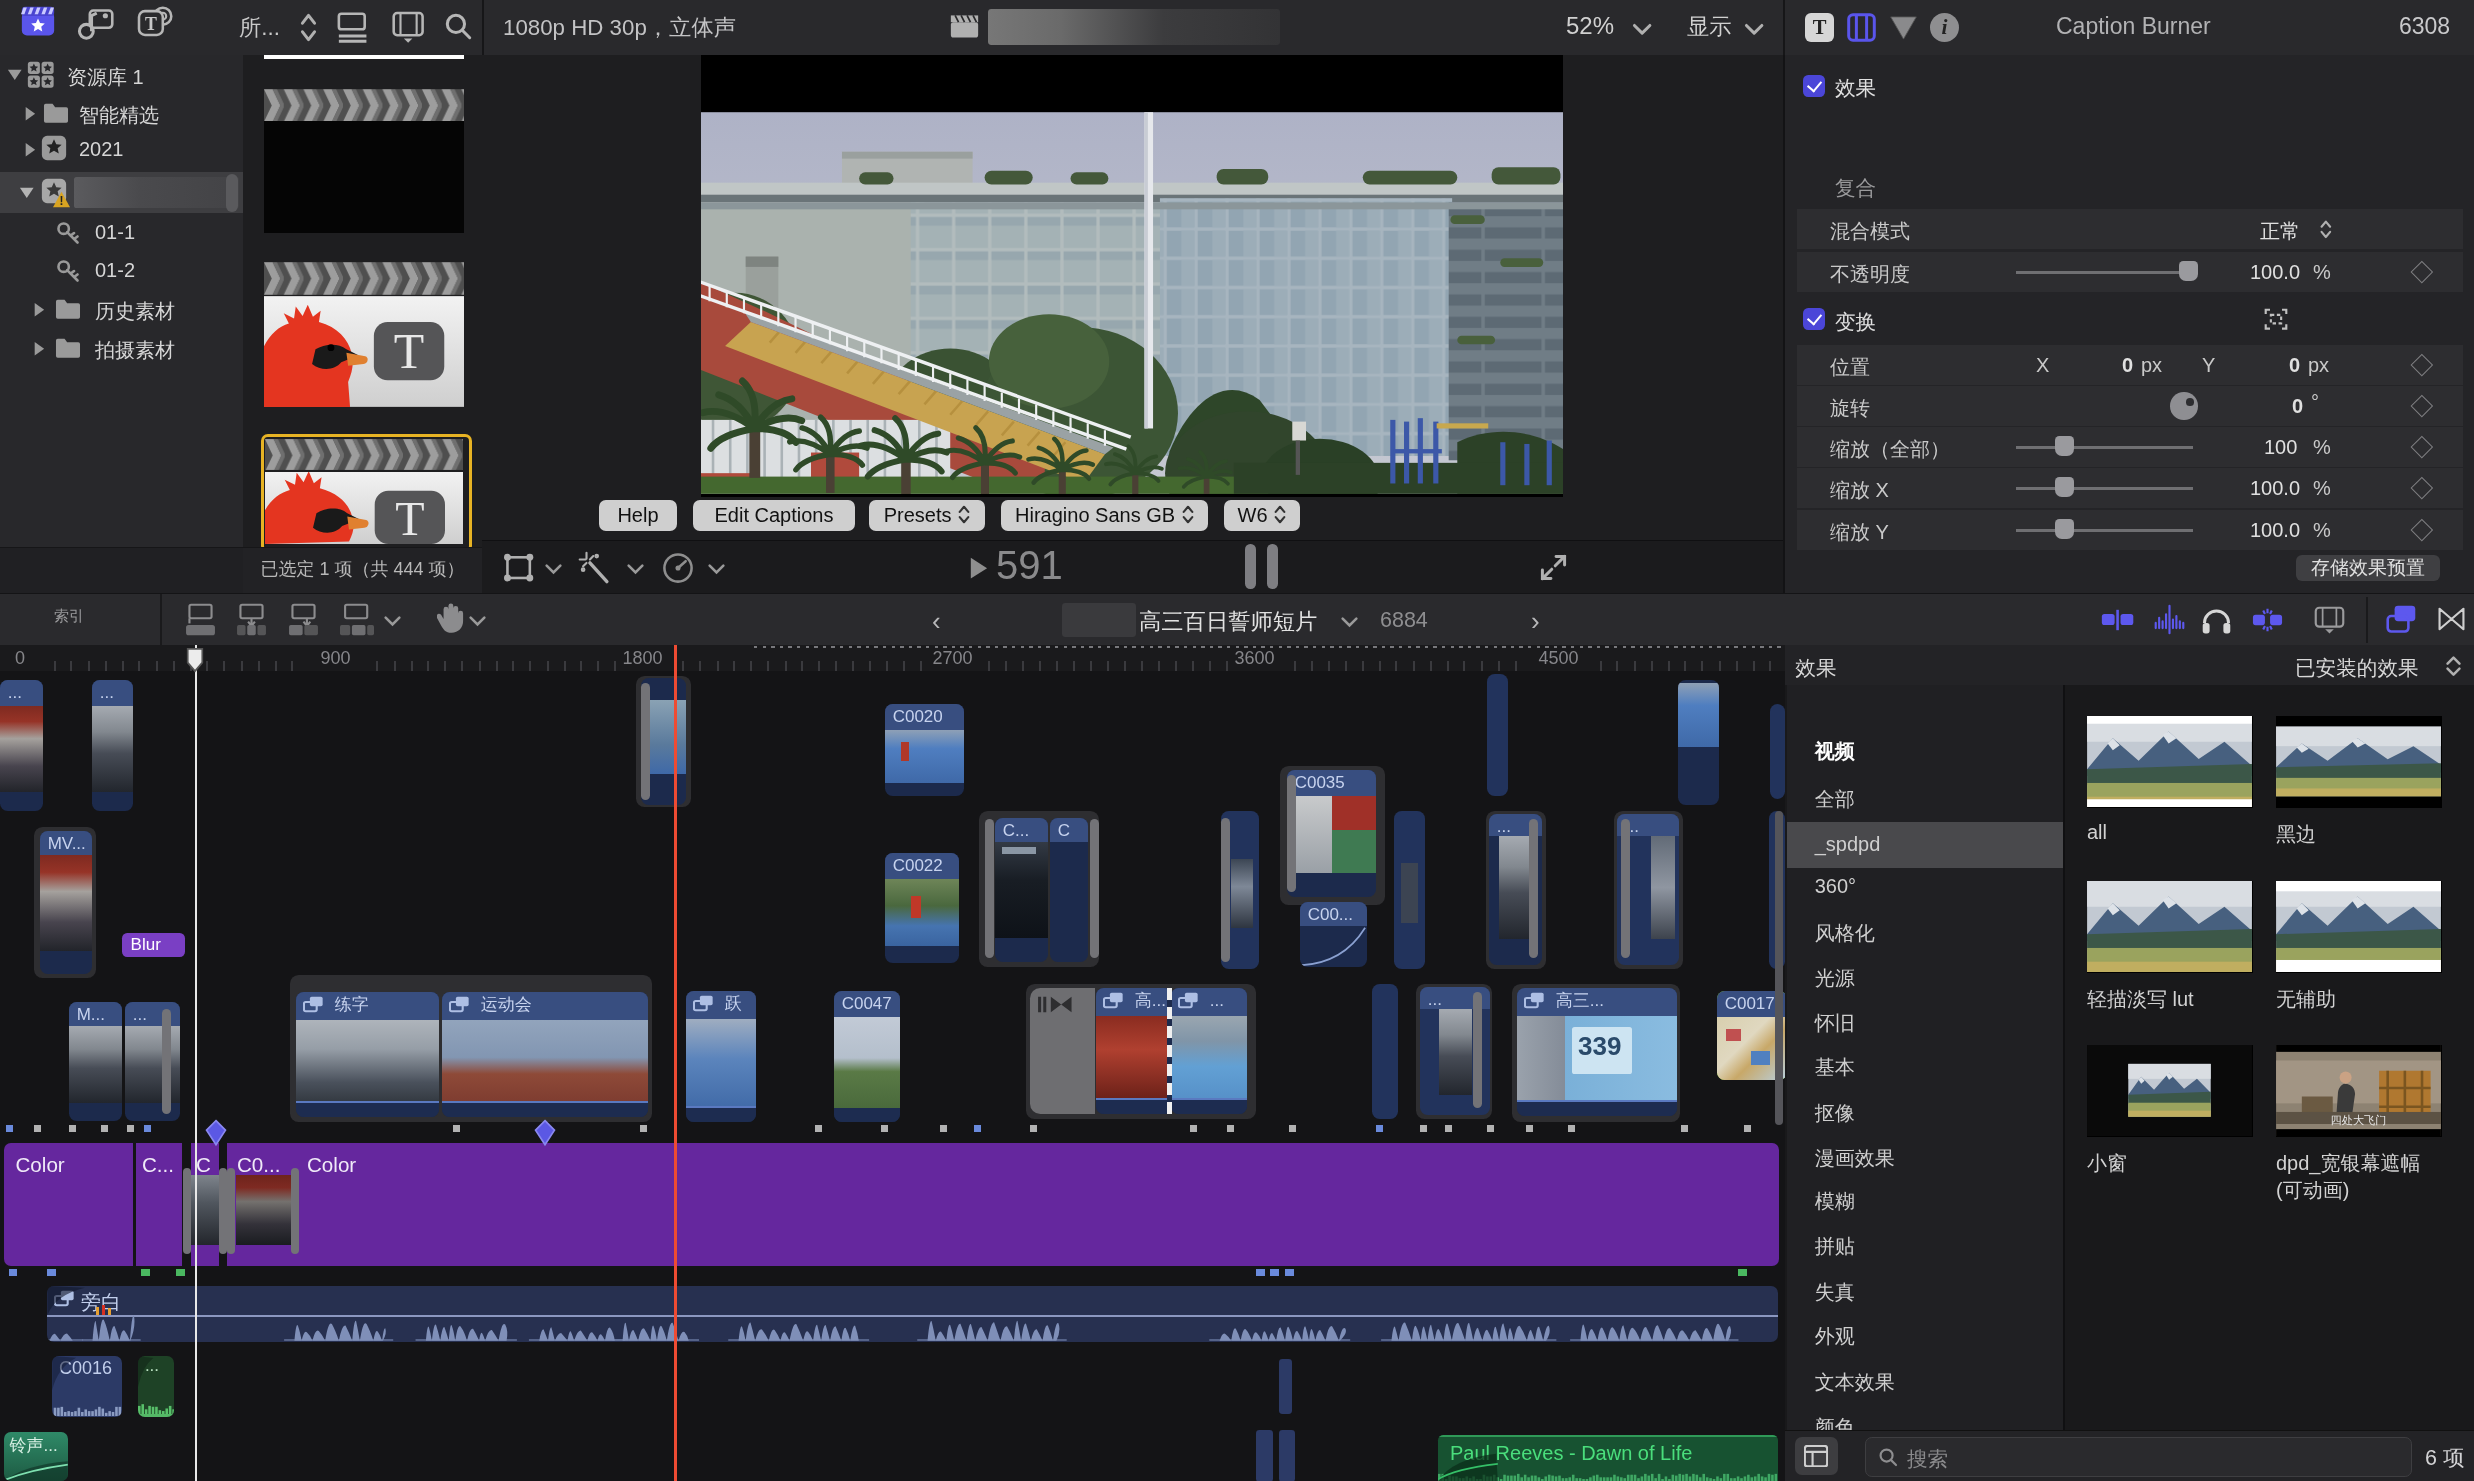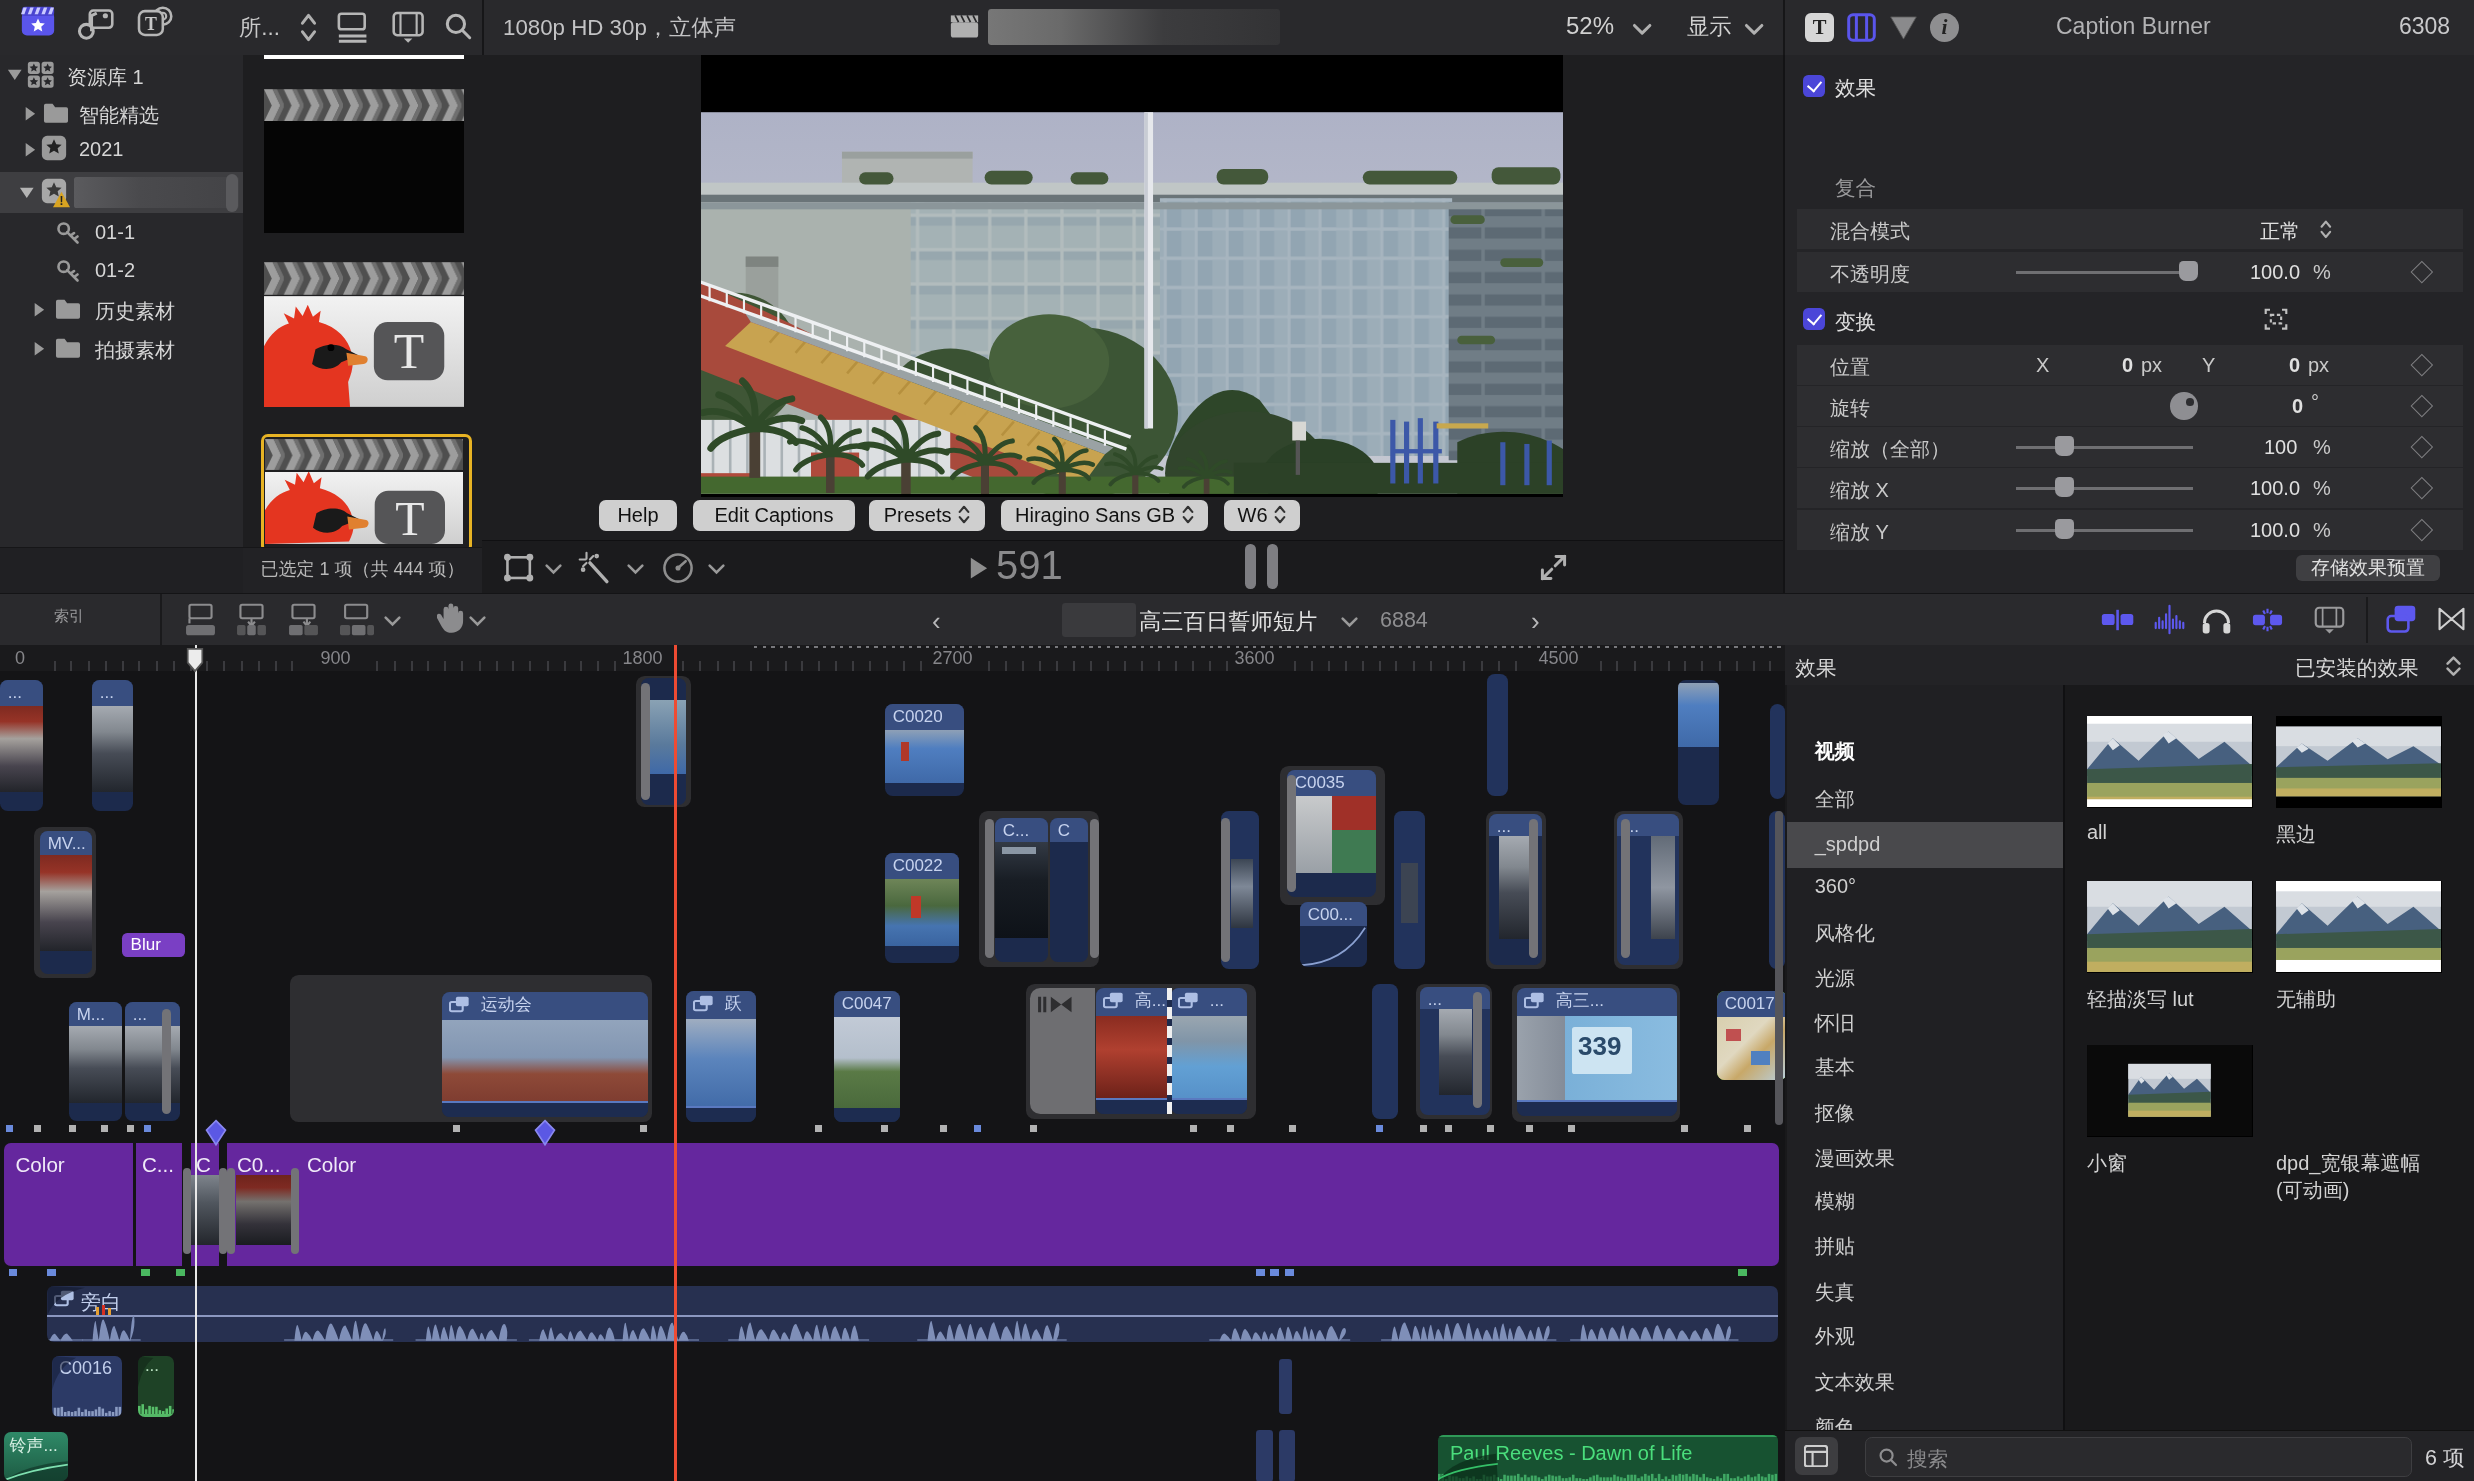--- a/index.html
+++ b/index.html
@@ -836,20 +836,29 @@
 <div class="clip" style="left:69px;top:357px;width:53px;height:119px;background:#1c2a4c;border-radius:7.7px">
         <div class="chd" style="height:24px">M...</div>
         <div class="ph" style="left:0;top:24px;right:0;height:77px;background:linear-gradient(180deg,#a5aab1 0%,#82888f 30%,#474c56 55%,#22262d 100%)"></div>
       </div>
 <div class="clip" style="left:125px;top:357px;width:55px;height:119px;background:#1c2a4c;border-radius:7.7px">
         <div class="chd" style="height:24px">...</div>
         <div class="ph" style="left:0;top:24px;right:0;height:77px;background:linear-gradient(180deg,#a5aab1 0%,#82888f 30%,#474c56 55%,#22262d 100%)"></div>
       </div>
 <div class="rail" style="left:162px;top:364px;width:8.6px;height:105px"></div>
 <div class="grp" style="left:290px;top:330px;width:362px;height:147px"></div>
+<div class="clip" style="left:296px;top:347px;width:143px;height:125px;background:#1c2a4c;border-radius:7.7px">
+        <div class="chd" style="height:27.5px"><svg style="position:absolute;left:6.9px;top:4.3px" width="20.6" height="17" viewBox="0 0 24 20">
+            <rect x="8" y="1" width="15" height="11" rx="2" fill="#aebfe4"></rect>
+            <rect x="1" y="7" width="15" height="11" rx="2" fill="none" stroke="#aebfe4" stroke-width="2.5"></rect>
+          </svg><span style="margin-left:31px">练字</span></div>
+        <div class="ph" style="left:0;top:27.5px;right:0;bottom:13.7px;background:linear-gradient(180deg,#aeb4bb 0%,#969ea7 35%,#4a515c 75%,#32383f 100%)"></div>
+        <div class="ph" style="left:0;right:0;bottom:0;height:13.7px;background:#1d2c50"></div>
+        <div class="ph" style="left:0;right:0;bottom:13.7px;height:2.6px;background:#5a79c0"></div>
+      </div>
 <div class="clip" style="left:442px;top:347px;width:206px;height:125px;background:#1c2a4c;border-radius:7.7px">
         <div class="chd" style="height:27.5px"><svg style="position:absolute;left:6.9px;top:4.3px" width="20.6" height="17" viewBox="0 0 24 20">
             <rect x="8" y="1" width="15" height="11" rx="2" fill="#aebfe4"></rect>
             <rect x="1" y="7" width="15" height="11" rx="2" fill="none" stroke="#aebfe4" stroke-width="2.5"></rect>
           </svg><span style="margin-left:31px">运动会</span></div>
         <div class="ph" style="left:0;top:27.5px;right:0;bottom:13.7px;background:linear-gradient(180deg,#92a4bc 0%,#8296b2 45%,#8e4a38 65%,#7e3c30 100%)"></div>
         <div class="ph" style="left:0;right:0;bottom:0;height:13.7px;background:#1d2c50"></div>
         <div class="ph" style="left:0;right:0;bottom:13.7px;height:2.6px;background:#5a79c0"></div>
       </div>
 <div class="clip" style="left:686px;top:346px;width:70px;height:131px;background:#1c2a4c;border-radius:7.7px">
@@ -1285,20 +1294,37 @@
     <div class="flbl" style="left:491px;top:341px">无辅助</div>
     <div class="fthumb" style="left:302px;top:400px">
         <svg width="165" height="91" viewBox="0 0 192 106">
           <rect width="192" height="106" fill="#0a0a0a"></rect>
           <g transform="translate(48,22) scale(0.5,0.58)">
             <use href="#mtn"></use>
           </g>
         </svg>
       </div>
     <div class="flbl" style="left:302px;top:505px">小窗</div>
+    <div class="fthumb" style="left:491px;top:400px">
+        <svg width="165" height="91" viewBox="0 0 192 106">
+      <rect width="192" height="106" fill="#8d8272"></rect>
+      <rect y="18" width="192" height="50" fill="#a29584"></rect>
+      <rect x="120" y="30" width="60" height="60" fill="#b07830"></rect>
+      <g stroke="#7a5520" stroke-width="3">
+            <path d="M130 30v60M150 30v60M170 30v60M120 50h60M120 72h60"></path>
+          </g>
+      <path d="M80 45c8 0 12 6 12 12l-4 28h-18l2-28c0-6 4-12 8-12z" fill="#3a3a3a"></path>
+      <circle cx="81" cy="38" r="7" fill="#caa284"></circle>
+      <rect x="30" y="60" width="36" height="26" fill="#6b5a42"></rect>
+      <rect y="78" width="192" height="14" fill="#5c5244"></rect>
+      <rect width="192" height="8" fill="#000"></rect>
+          <rect y="98" width="192" height="8" fill="#000"></rect>
+      <text x="96" y="92" text-anchor="middle" font-size="13" fill="#e8e8e8">四处大飞门</text>
+    </svg>
+      </div>
     <div class="flbl" style="left:491px;top:505px">dpd_宽银幕遮幅<br>(可动画)</div>
   </div>
   <div id="fxbottom" class="abs">
     <div class="abs" style="left:9.5px;top:6px;width:43px;height:38px;background:#3d3d40;border-radius:6.9px">
       <svg class="ic" style="left:9.5px;top:7.7px" width="24" height="22.3" viewBox="0 0 28 26">
         <rect x="1" y="1" width="26" height="24" rx="3" fill="none" stroke="#cfcfcf" stroke-width="2.5"></rect>
         <path d="M1 8h26M10 8v17" stroke="#cfcfcf" stroke-width="2.5"></path>
       </svg>
     </div>
     <div class="abs" style="left:80px;top:6px;width:545px;height:38px;background:#2a2a2d;border:0.9px solid #3e3e41;border-radius:6.9px">

